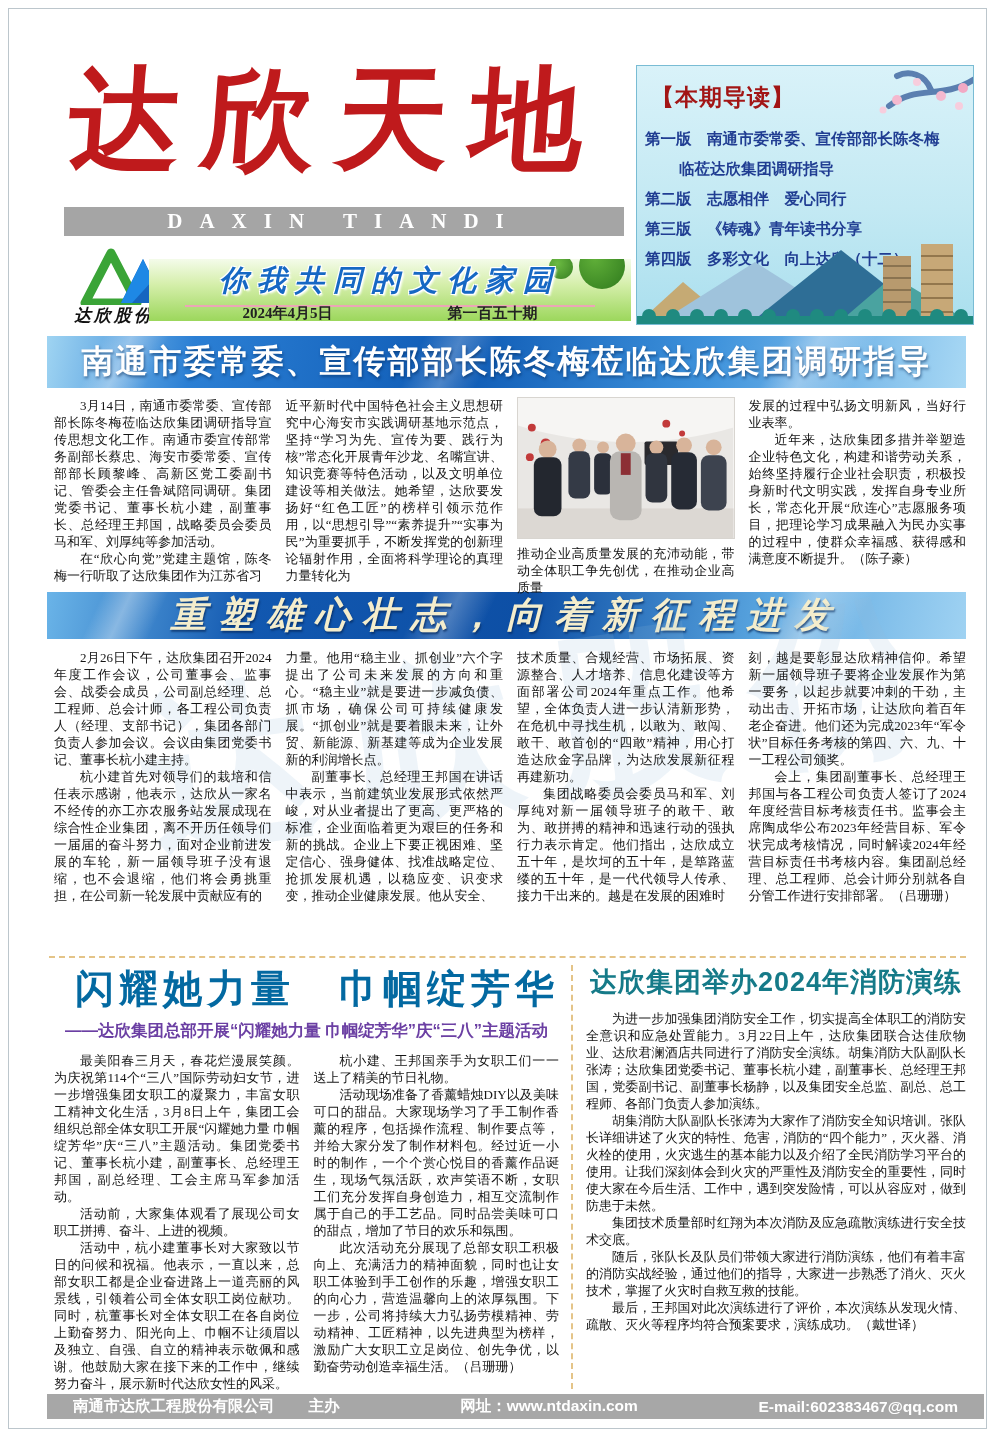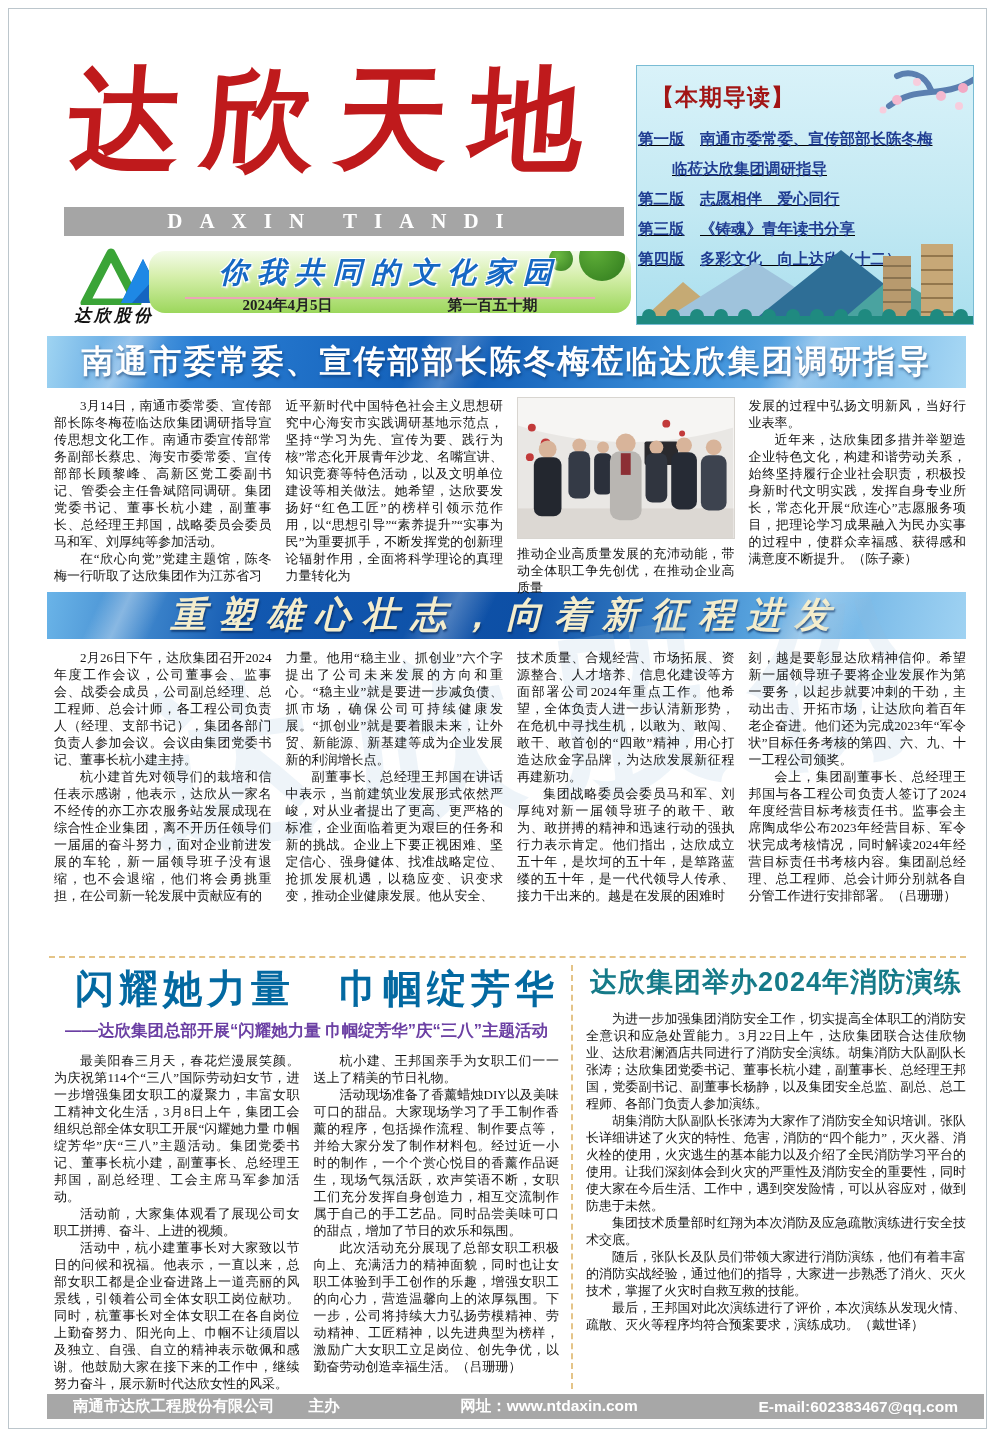--- a/index.html
+++ b/index.html
@@ -13,38 +13,38 @@
     font-size:112px; font-weight:900; color:#bf1a1c; letter-spacing:22px;
     font-family:"DejaVu Serif","Liberation Serif",serif; transform:skewX(-4deg); white-space:nowrap; }
   .gray-bar { position:absolute; left:55px; top:198px; width:560px; height:29px; background:#a5a5a5;
     display:flex; align-items:center; justify-content:center; color:#fff; font-weight:bold;
     font-size:21px; letter-spacing:17px; font-family:"Liberation Serif",serif; }
   .internal-note { position:absolute; left:55px; top:231px; width:560px; text-align:center;
     font-size:15px; font-weight:bold; color:#111; letter-spacing:2px;margin-top:48px; }
   .logo-wrap { position:absolute; left:70px; top:238px; width:120px; height:88px; }
   .logo-label { position:absolute; left:40px; top:295px; width:130px; text-align:center;
     font-size:17px; font-weight:bold; font-style:italic; color:#111; letter-spacing:3px; }
-  .culture-banner { position:absolute; left:140px; top:242px; width:482px; height:62px;
-    background:linear-gradient(180deg,#f4fbea 0%,#d6efac 40%,#9cd75c 100%); border-radius:16px; overflow:hidden; }
+  .culture-banner { position:absolute; left:140px; top:250px; width:482px; height:62px;
+    background:linear-gradient(180deg,#f4fbea 0%,#d6efac 40%,#9cd75c 100%); border-radius:0; overflow:hidden; }
   .culture-banner .tree1 { position:absolute; right:6px; top:-16px; width:46px; height:46px; border-radius:50%;
     background:radial-gradient(circle at 35% 35%, #5fae38, #2f7a1d); }
   .culture-banner .tree2 { position:absolute; right:58px; top:-4px; width:24px; height:24px; border-radius:50%;
     background:radial-gradient(circle at 35% 35%, #6cbb42, #377f22); }
   .slogan-text { position:absolute; left:0; top:2px; width:100%; text-align:center;
     font-size:29px; font-weight:900; font-style:italic; color:#1668c4; letter-spacing:9px; white-space:nowrap;
     text-shadow:-1px -1px 0 #fff, 1px -1px 0 #fff, -1px 1px 0 #fff, 1px 1px 0 #fff, 2px 2px 2px rgba(255,255,255,.8); }
   .date-row { position:absolute; left:36px; right:36px; bottom:1px; height:15px; border-top:2px solid #eba6b6;
     display:flex; align-items:center; justify-content:space-around; font-size:15px; font-weight:bold; color:#222; }
 
   
   .guide-box { position:absolute; left:627px; top:56px; width:338px; height:260px;
     border:1px solid #79bcd4; background:linear-gradient(180deg,#d9f2f9 0%,#c3e9f3 55%,#aadfee 100%); overflow:hidden; }
   .guide-title { position:absolute; left:14px; top:16px; font-size:23px; font-weight:900; color:#a21515; letter-spacing:1px;
     font-family:"Liberation Sans",sans-serif; }
-  .guide-list { position:absolute; left:1px; top:58px; width:310px; font-family:"Liberation Sans",sans-serif;text-decoration:underline; }
+  .guide-list { position:absolute; left:8px; top:58px; width:310px; font-family:"Liberation Sans",sans-serif; }
   .guide-item { display:flex; gap:10px; font-size:15.5px; font-weight:bold; color:#203d92; line-height:30px; white-space:nowrap; }
   .guide-item .lbl { flex:0 0 52px; }
   .guide-wrapline { margin-left:34px; font-size:15.5px; font-weight:bold; color:#203d92; line-height:30px; }
   .guide-deco { position:absolute; left:0; bottom:0; width:100%; height:100px; }
   .plum-deco { position:absolute; right:0; top:0; width:160px; height:80px; }
 
   
   .banner { position:absolute; left:38px; width:919px; overflow:hidden; display:flex; align-items:center; justify-content:center; }
   .banner::before { content:""; position:absolute; inset:0;
     background:linear-gradient(115deg, transparent 6%, rgba(255,255,255,.35) 9%, transparent 13%,

